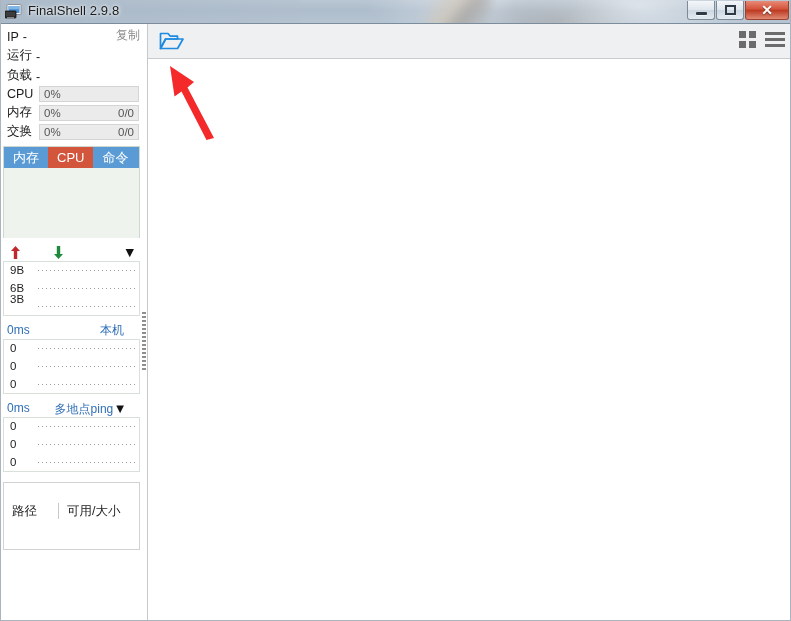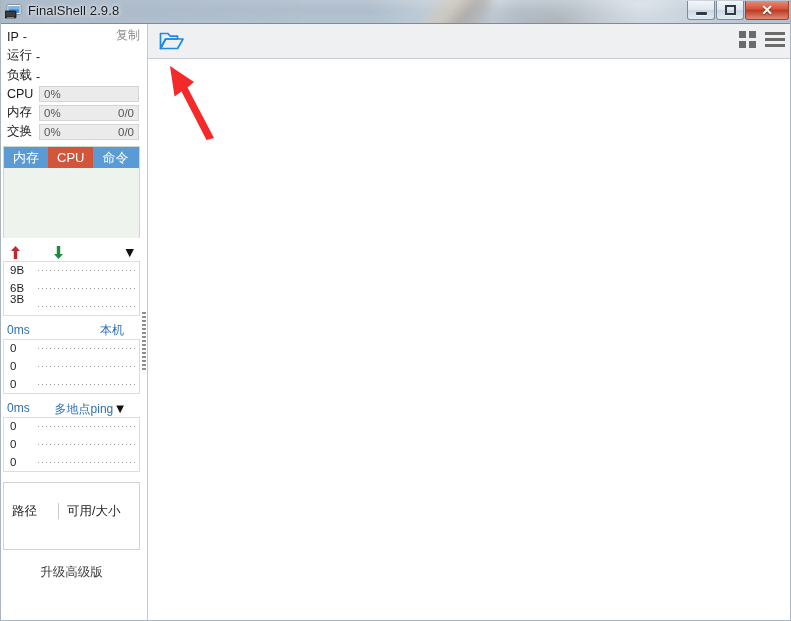--- a/index.html
+++ b/index.html
@@ -586,21 +586,20 @@
           </div>
         </div>
 
         <div class="path-box">
           <div class="path-head">
             <span class="path-col1">路径</span>
             <span class="path-col2">可用/大小</span>
           </div>
         </div>
 
-        <div class="upgrade-link">升级高级版</div>
       </div>
 
       <div class="sb-scroll">
         <div class="sb-thumb"></div>
       </div>
     </div>
 
     <div class="right-pane">
       <div class="toolbar">
         <div class="tb-folder">

